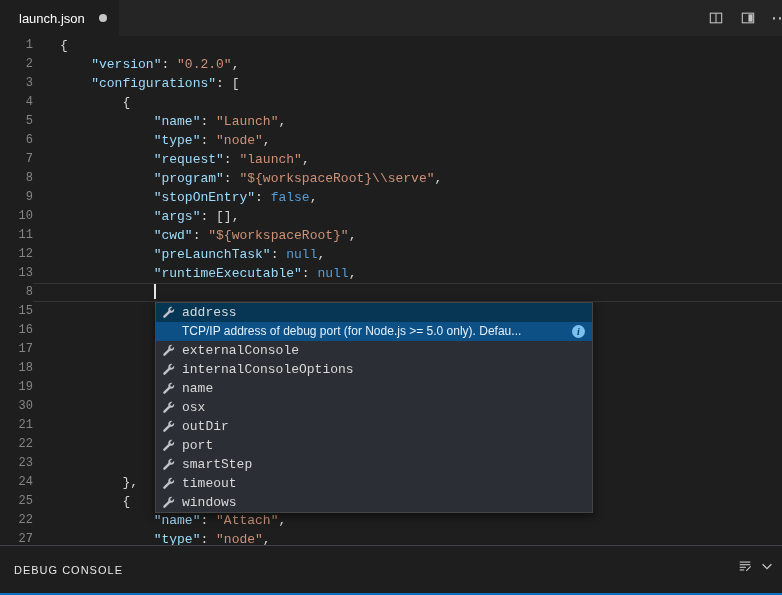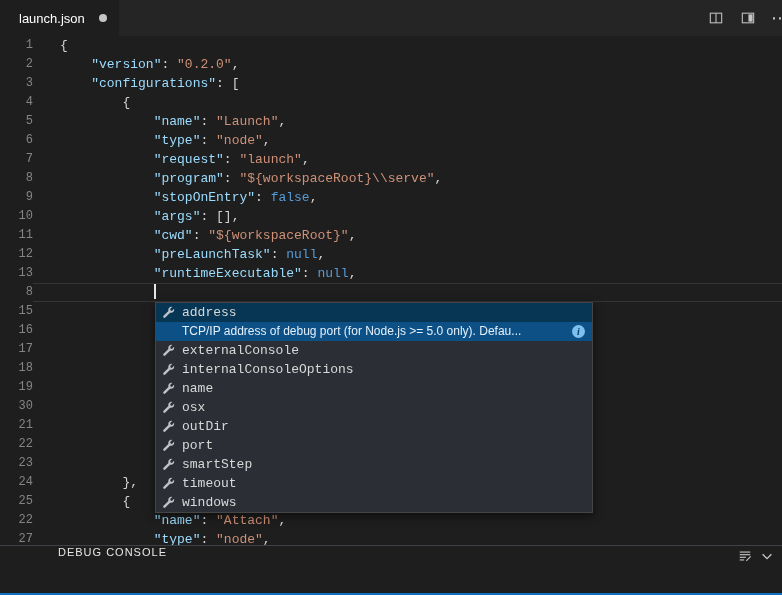--- a/index.html
+++ b/index.html
@@ -42,21 +42,21 @@
                   font-family:"Liberation Sans", sans-serif; font-size:12px;
                   padding:0 28px 0 26px; white-space:nowrap; overflow:hidden; }
   .info-icon { position:absolute; right:7px; top:3px; width:13px; height:13px; border-radius:50%;
                background:#7cc0ef; color:#083a5e; font-family:"Liberation Serif", serif;
                font-size:10px; font-weight:bold; font-style:italic; line-height:13px;
                text-align:center; cursor:pointer; }
 
   
   .panel { position:absolute; left:0; bottom:0; width:100%; height:50px; background:#1e1e1e;
            border-top:1px solid #3f4146; }
-  .panel-header { display:flex; align-items:flex-start; height:30px; padding:0 8px 0 14px;margin-left:44px; }
+  .panel-header { display:flex; align-items:flex-end; height:30px; padding:0 8px 0 14px; }
   .panel-title { font-family:"Liberation Sans", sans-serif; font-size:11px; letter-spacing:1px;
                  color:#e7e7e7; cursor:pointer; }
   .panel-actions { margin-left:auto; display:flex; align-items:center; gap:8px; }
   .panel-actions .action { width:14px; height:20px; }
   .bottom-accent { position:absolute; left:0; bottom:0; width:100%; height:2px; background:#0e70c0; z-index:8; }
 </style>
 </head>
 <body>
 
 <div class="app">

